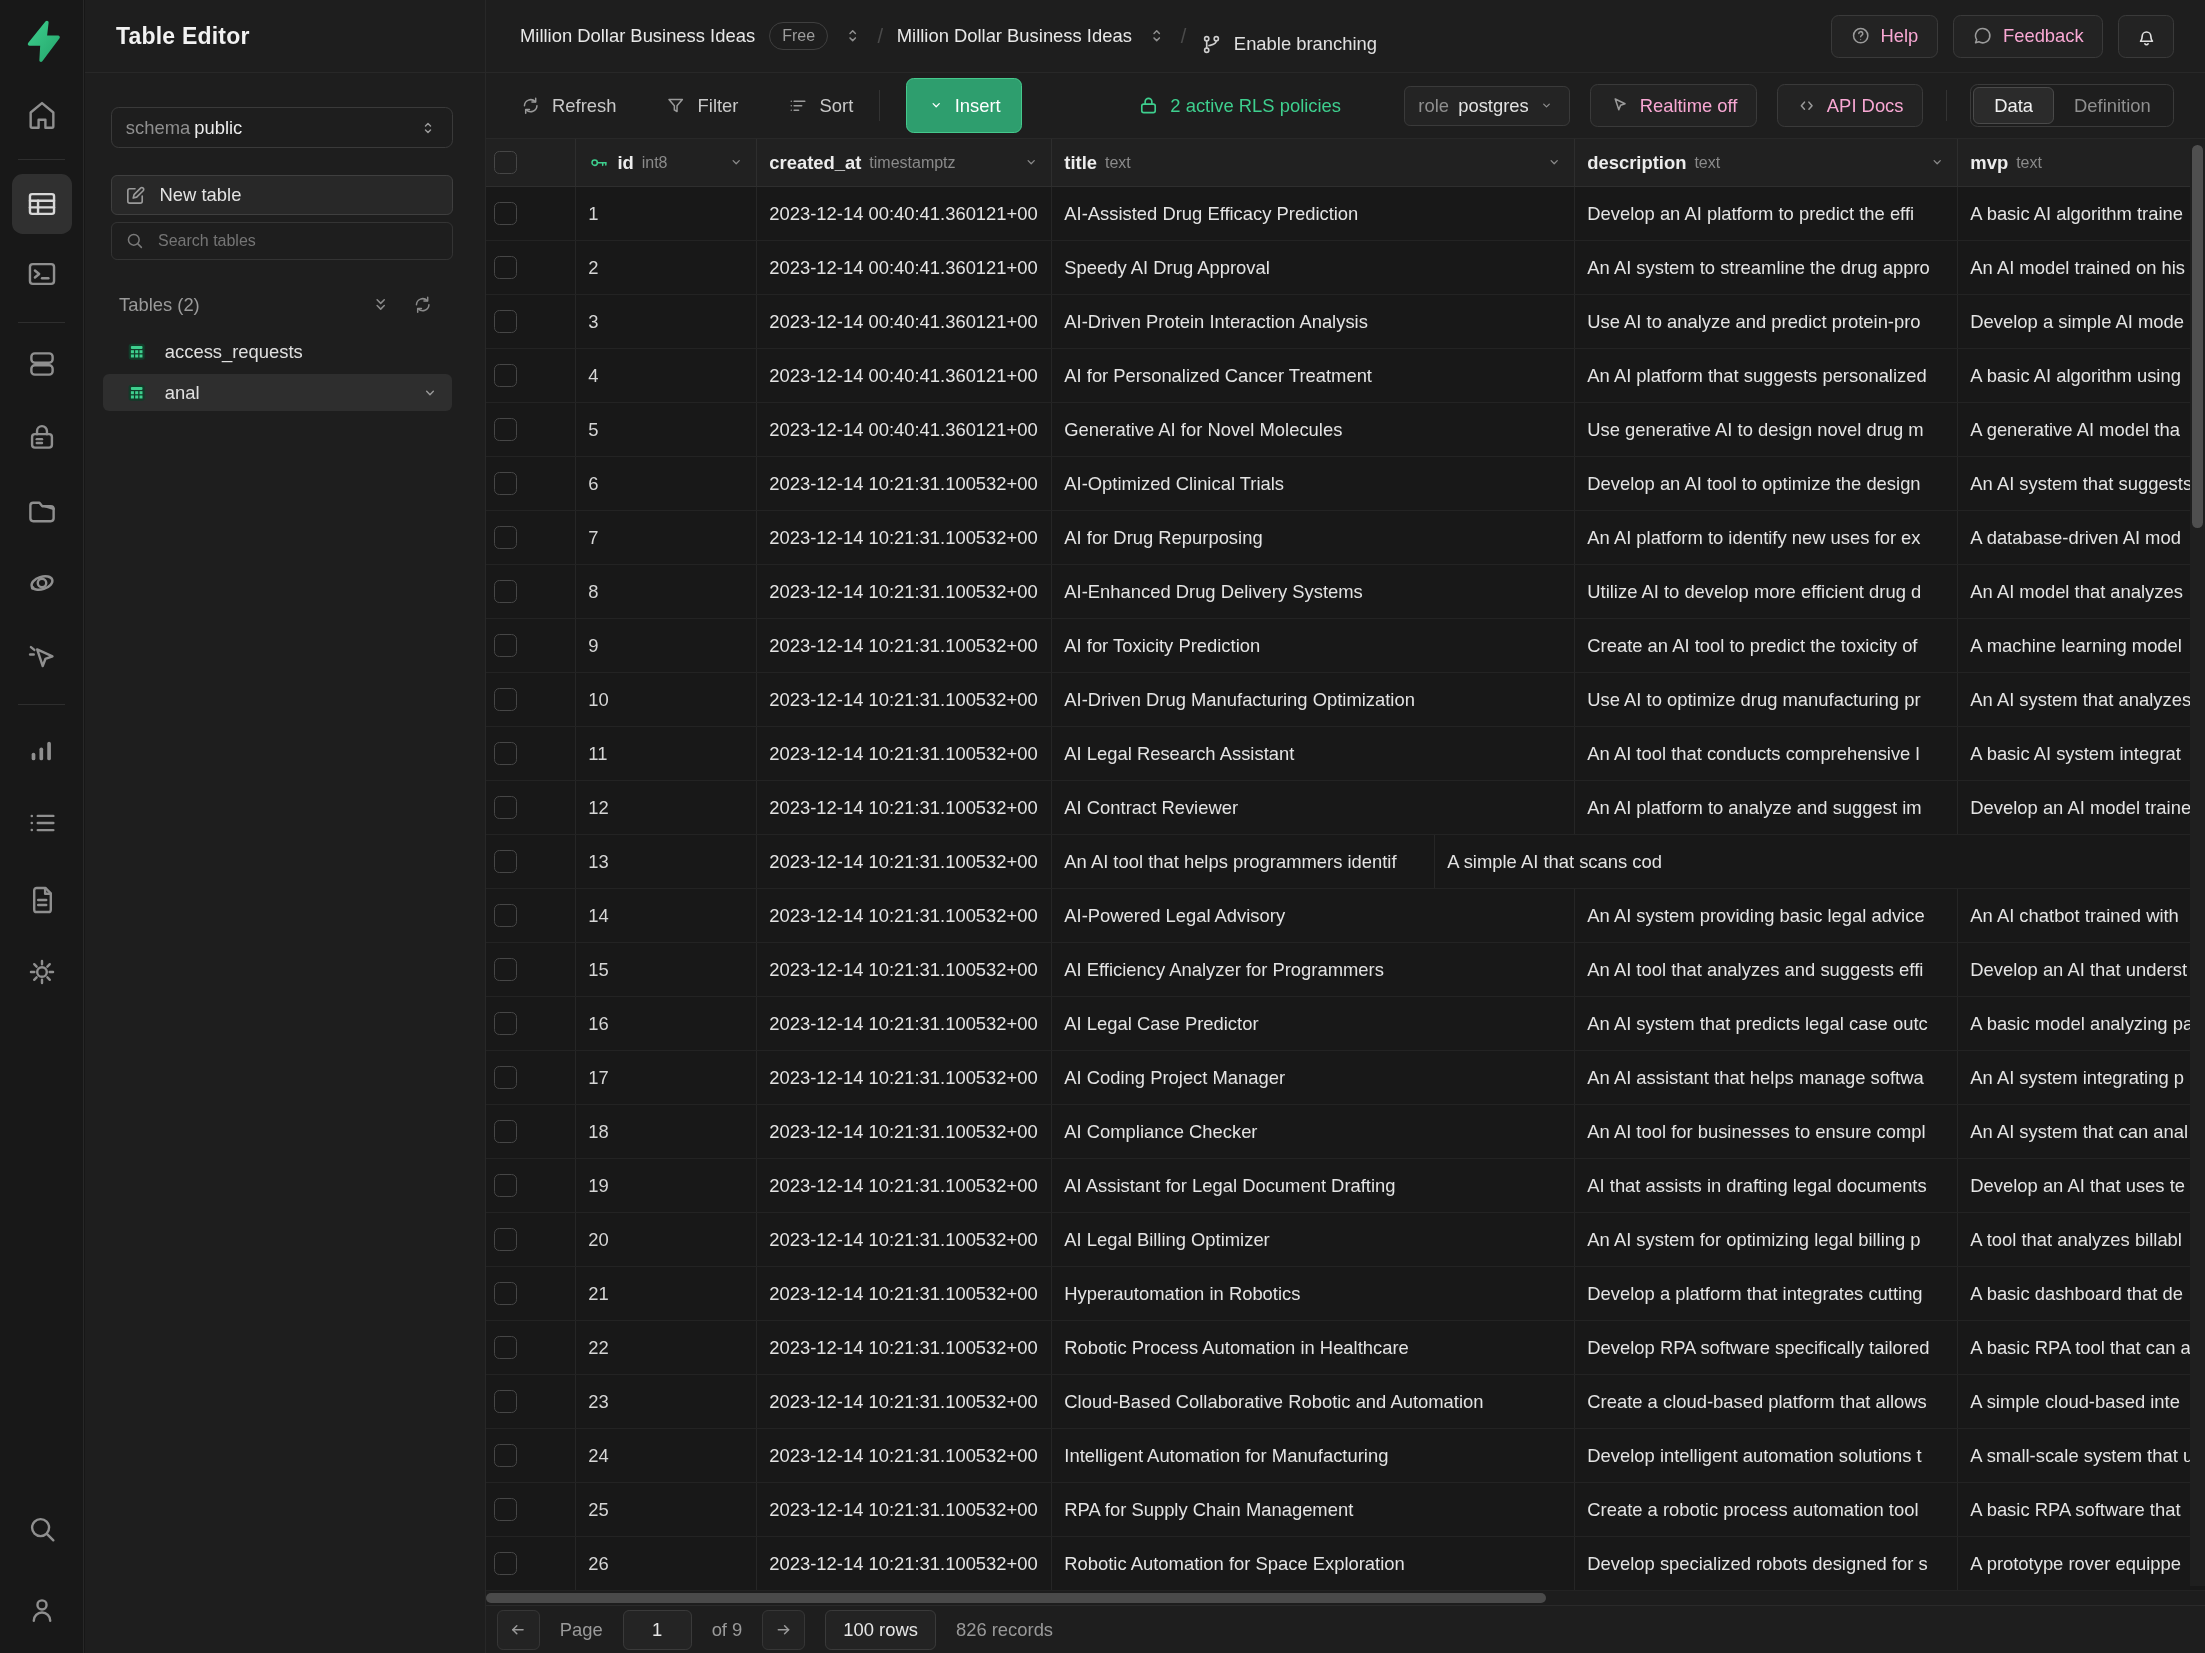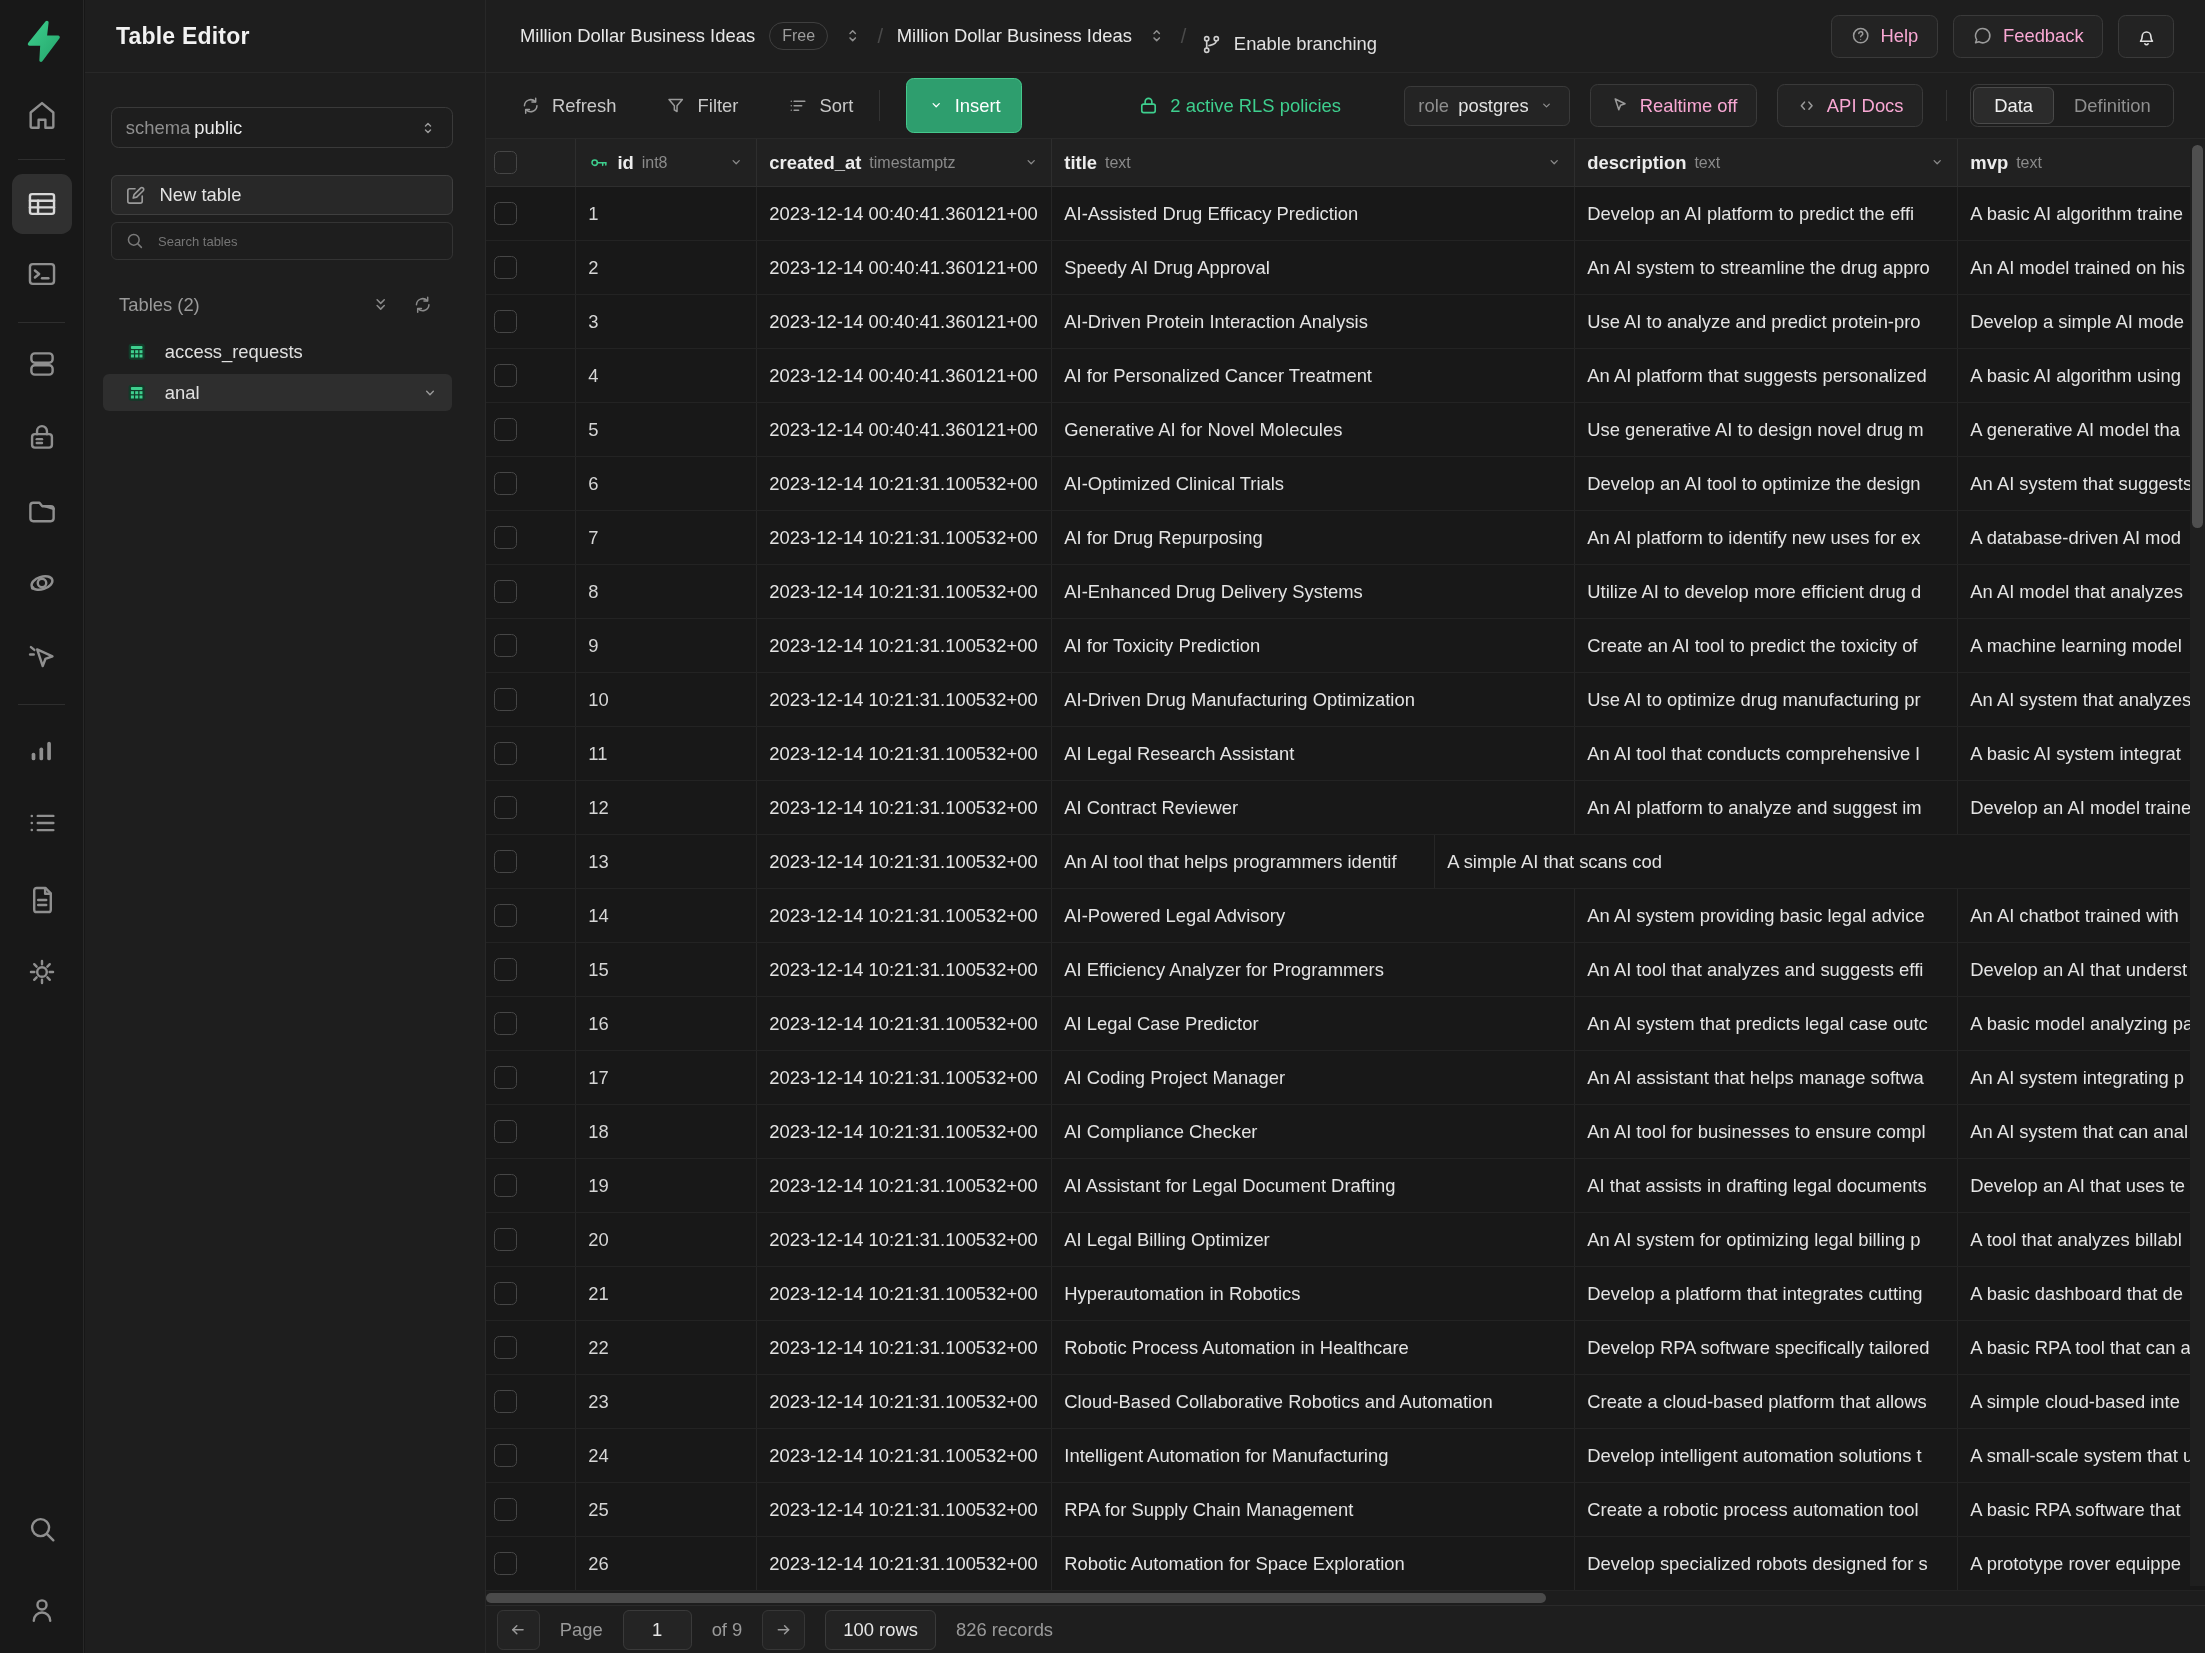--- a/index.html
+++ b/index.html
@@ -23,21 +23,21 @@
   .sidebar { position:absolute; left:85px; top:0; width:401px; height:1654px; background:#1e1e1e; border-right:0.8px solid #282828; z-index:4; }
   .sidebar-header { height:73px; border-bottom:0.8px solid #282828; display:flex; align-items:center; padding-left:31px; }
   .sidebar-title { font-size:23px; font-weight:600; color:#f2f2f2; letter-spacing:0.2px; }
   .schema-select { position:absolute; left:26px; top:107px; width:342px; height:41px; border:0.8px solid #3a3a3a; border-radius:7.7px; display:flex; align-items:center; padding:0 13.8px; gap:4px; cursor:pointer; }
   .schema-label { color:#8f8f8f; }
   .schema-value { color:#ececec; }
   .schema-select .chev { margin-left:auto; color:#9a9a9a; }
   .new-table-btn { position:absolute; left:26px; top:175px; width:342px; height:40px; background:#282828; border:0.8px solid #3f3f3f; border-radius:6.1px; display:flex; align-items:center; gap:12.3px; padding:0 12.3px; color:#e3e3e3; cursor:pointer; }
   .new-table-btn .ibox { color:#9a9a9a; }
   .search-tables { position:absolute; left:26px; top:222px; width:342px; height:38px; border:0.8px solid #343434; border-radius:6.1px; display:flex; align-items:center; gap:12.3px; padding:0 12.3px; color:#7a7a7a; background:transparent; }
-  .search-tables input { background:transparent; border:none; outline:none; color:#ffffff; font-size:13px; font-family:inherit; width:253px; }
+  .search-tables input { background:transparent; border:none; outline:none; color:#ffffff; font-size:16px; font-family:inherit; width:253px; }
   .search-tables input::placeholder { color:#757575; }
   .tables-heading { position:absolute; left:34px; top:289px; width:334px; height:31px; display:flex; align-items:center; color:#9a9a9a; }
   .tables-heading .h-icons { margin-left:auto; display:flex; gap:20px; color:#8a8a8a; padding-right:20px; }
   .table-item { position:absolute; left:18.4px; width:349px; height:37px; border-radius:6.1px; display:flex; align-items:center; gap:17px; padding:0 12.3px 0 23px; color:#e0e0e0; cursor:pointer; }
   .table-item.selected { background:#2e2e2e; }
   .table-item .grid-glyph { width:21.4px; height:21.4px; }
   .table-item .chev { margin-left:auto; color:#9a9a9a; }
 
   
   .main { position:absolute; left:486px; top:0; right:0; height:1654px; display:flex; flex-direction:column; }
@@ -743,21 +743,21 @@
         <div class="cell c-title">Robotic Process Automation in Healthcare</div>
         <div class="cell c-desc">Develop RPA software specifically tailored</div>
         <div class="cell c-mvp">A basic RPA tool that can a</div>
       </div>
       <div class="grid-row">
         <div class="cell c-select">
           <div class="checkbox"></div>
         </div>
         <div class="cell c-id">23</div>
         <div class="cell c-created">2023-12-14 10:21:31.100532+00</div>
-        <div class="cell c-title">Cloud-Based Collaborative Robotics and Automation</div>
+        <div class="cell c-title">Cloud-Based Collaborative Robotic and Automation</div>
         <div class="cell c-desc">Create a cloud-based platform that allows</div>
         <div class="cell c-mvp">A simple cloud-based inte</div>
       </div>
       <div class="grid-row">
         <div class="cell c-select">
           <div class="checkbox"></div>
         </div>
         <div class="cell c-id">24</div>
         <div class="cell c-created">2023-12-14 10:21:31.100532+00</div>
         <div class="cell c-title">Intelligent Automation for Manufacturing</div>

